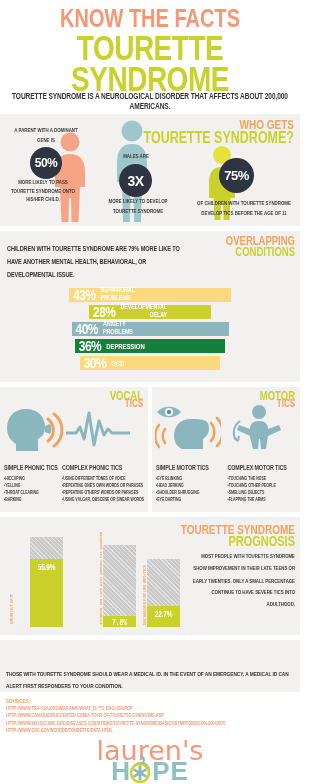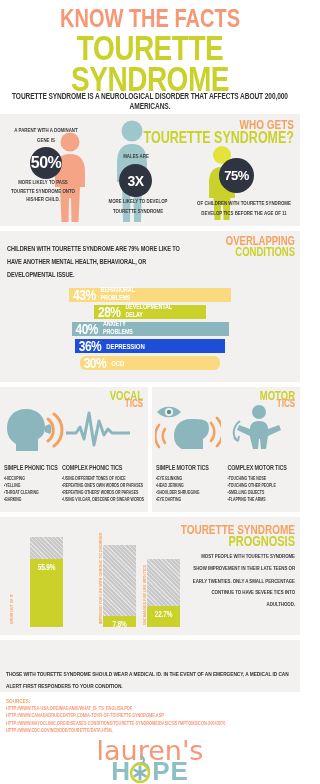--- a/index.html
+++ b/index.html
@@ -150,21 +150,21 @@
       <span class="l2">TOURETTE SYNDROME?</span>
     </div>
 
     <div class="fig" style="left:52px; top:18px; width:36px; height:92px;">
       <svg width="36" height="92" viewBox="0 0 36 92">
         <circle cx="18" cy="10" r="9.5" fill="#f5a585"></circle>
         <path d="M18 22 C7 22 3 29 3 40 L3 55 L8 55 L9.5 90 L16.5 90 L17 66 L19 66 L19.5 90 L26.5 90 L28 55 L33 55 L33 40 C33 29 29 22 18 22 Z" fill="#f5a585"></path>
       </svg>
     </div>
     <div class="cap" style="left:14px; top:15px; width:64px;">A PARENT WITH A DOMINANT GENE IS</div>
-    <div class="badge" style="left:30px; top:33px; width:32px; height:32px; font-size:16px;">50%</div>
+    <div class="badge" style="left:30px; top:33px; width:32px; height:32px; font-size:12px;">50%</div>
     <div class="cap" style="left:8px; top:68px; width:70px;">MORE LIKELY TO PASS TOURETTE SYNDROME ONTO HIS/HER CHILD.</div>
 
     <div class="fig" style="left:112px; top:6px; width:40px; height:104px;">
       <svg width="40" height="104" viewBox="0 0 40 104">
         <circle cx="20" cy="11" r="10.5" fill="#9ec7cb"></circle>
         <path d="M20 24 C9 24 5 31 5 44 L5 62 L10 62 L11 102 L18 102 L18.5 70 L21.5 70 L22 102 L29 102 L30 62 L35 62 L35 44 C35 31 31 24 20 24 Z" fill="#9ec7cb"></path>
       </svg>
     </div>
     <div class="cap" style="left:108px; top:40px; width:56px;">MALES ARE</div>
     <div class="badge" style="left:119px; top:50px; width:33px; height:33px; font-size:14px;">3X</div>
@@ -189,39 +189,39 @@
     </div>
     <div class="ov-intro">CHILDREN WITH TOURETTE SYNDROME ARE 79% MORE LIKE TO HAVE ANOTHER MENTAL HEALTH, BEHAVIORAL, OR DEVELOPMENTAL ISSUE.</div>
     <div class="bars" id="overlap-bars">
         <div class="barrow">
           <div class="bar" style="width: 161.875px; background: rgb(251, 217, 127);">
             <span class="pct">43%</span>
             <span class="lbl two">BEHAVIORAL<br>PROBLEMS</span>
           </div>
         </div>
         <div class="barrow">
-          <div class="bar" style="width: 112px; background: rgb(201, 209, 42);">
+          <div class="bar" style="width: 122px; background: rgb(201, 209, 42); text-align: right;">
             <span class="pct">28%</span>
             <span class="lbl two">DEVELOPMENTAL<br>DELAY</span>
           </div>
         </div>
         <div class="barrow">
           <div class="bar" style="width: 157px; background: rgb(140, 182, 189);">
             <span class="pct">40%</span>
             <span class="lbl two">ANXIETY<br>PROBLEMS</span>
           </div>
         </div>
         <div class="barrow">
-          <div class="bar" style="width: 150.5px; background: #1d4ed8;">
+          <div class="bar" style="width: 150.5px; background: #15803d;">
             <span class="pct">36%</span>
             <span class="lbl">DEPRESSION</span>
           </div>
         </div>
         <div class="barrow">
-          <div class="bar" style="width: 140.75px; background: rgb(251, 217, 127); border-radius: 6px;">
+          <div class="bar" style="width: 140.75px; background: rgb(251, 217, 127);">
             <span class="pct">30%</span>
             <span class="lbl">OCD</span>
           </div>
         </div>
       </div>
   </div>
 
   <div class="sec-gap"></div>
 
   <div id="tics">
@@ -315,21 +315,21 @@
       <span class="l2">PROGNOSIS</span>
     </div>
     <div class="pr-text">MOST PEOPLE WITH TOURETTE SYNDROME SHOW IMPROVEMENT IN THEIR LATE TEENS OR EARLY TWENTIES. ONLY A SMALL PERCENTAGE CONTINUE TO HAVE SEVERE TICS INTO ADULTHOOD.</div>
     <div class="chart" id="prog-chart">
         <div class="col" style="left: 0px; height: 90px; padding-left: 16px;">
           <div class="track" style="height: 90px;"></div>
           <div class="fill" style="height: 67.9185px; background: rgb(201, 209, 42);"></div>
           <div class="val" style="bottom: 56.9185px;">55.9%</div>
           <div class="vlabel">GROW OUT OF IT</div>
         </div>
-        <div class="col" style="left: 89px; height: 82px;">
+        <div class="col" style="left: 89px; height: 82px; font-family: Liberation Mono, monospace;">
           <div class="track" style="height: 82px;"></div>
           <div class="fill" style="height: 11px; background: rgb(201, 209, 42);"></div>
           <div class="val" style="bottom: 0px;">7.8%</div>
           <div class="vlabel">IMPROVED FOR LIFE WITH CHRONIC TIC DISORDER</div>
         </div>
         <div class="col" style="left: 133px; height: 68px;">
           <div class="track" style="height: 68px;"></div>
           <div class="fill" style="height: 20.8386px; background: rgb(201, 209, 42);"></div>
           <div class="val" style="bottom: 9.8386px;">22.7%</div>
           <div class="vlabel">UNCHANGED FOR LIFE WITH TICS</div>

